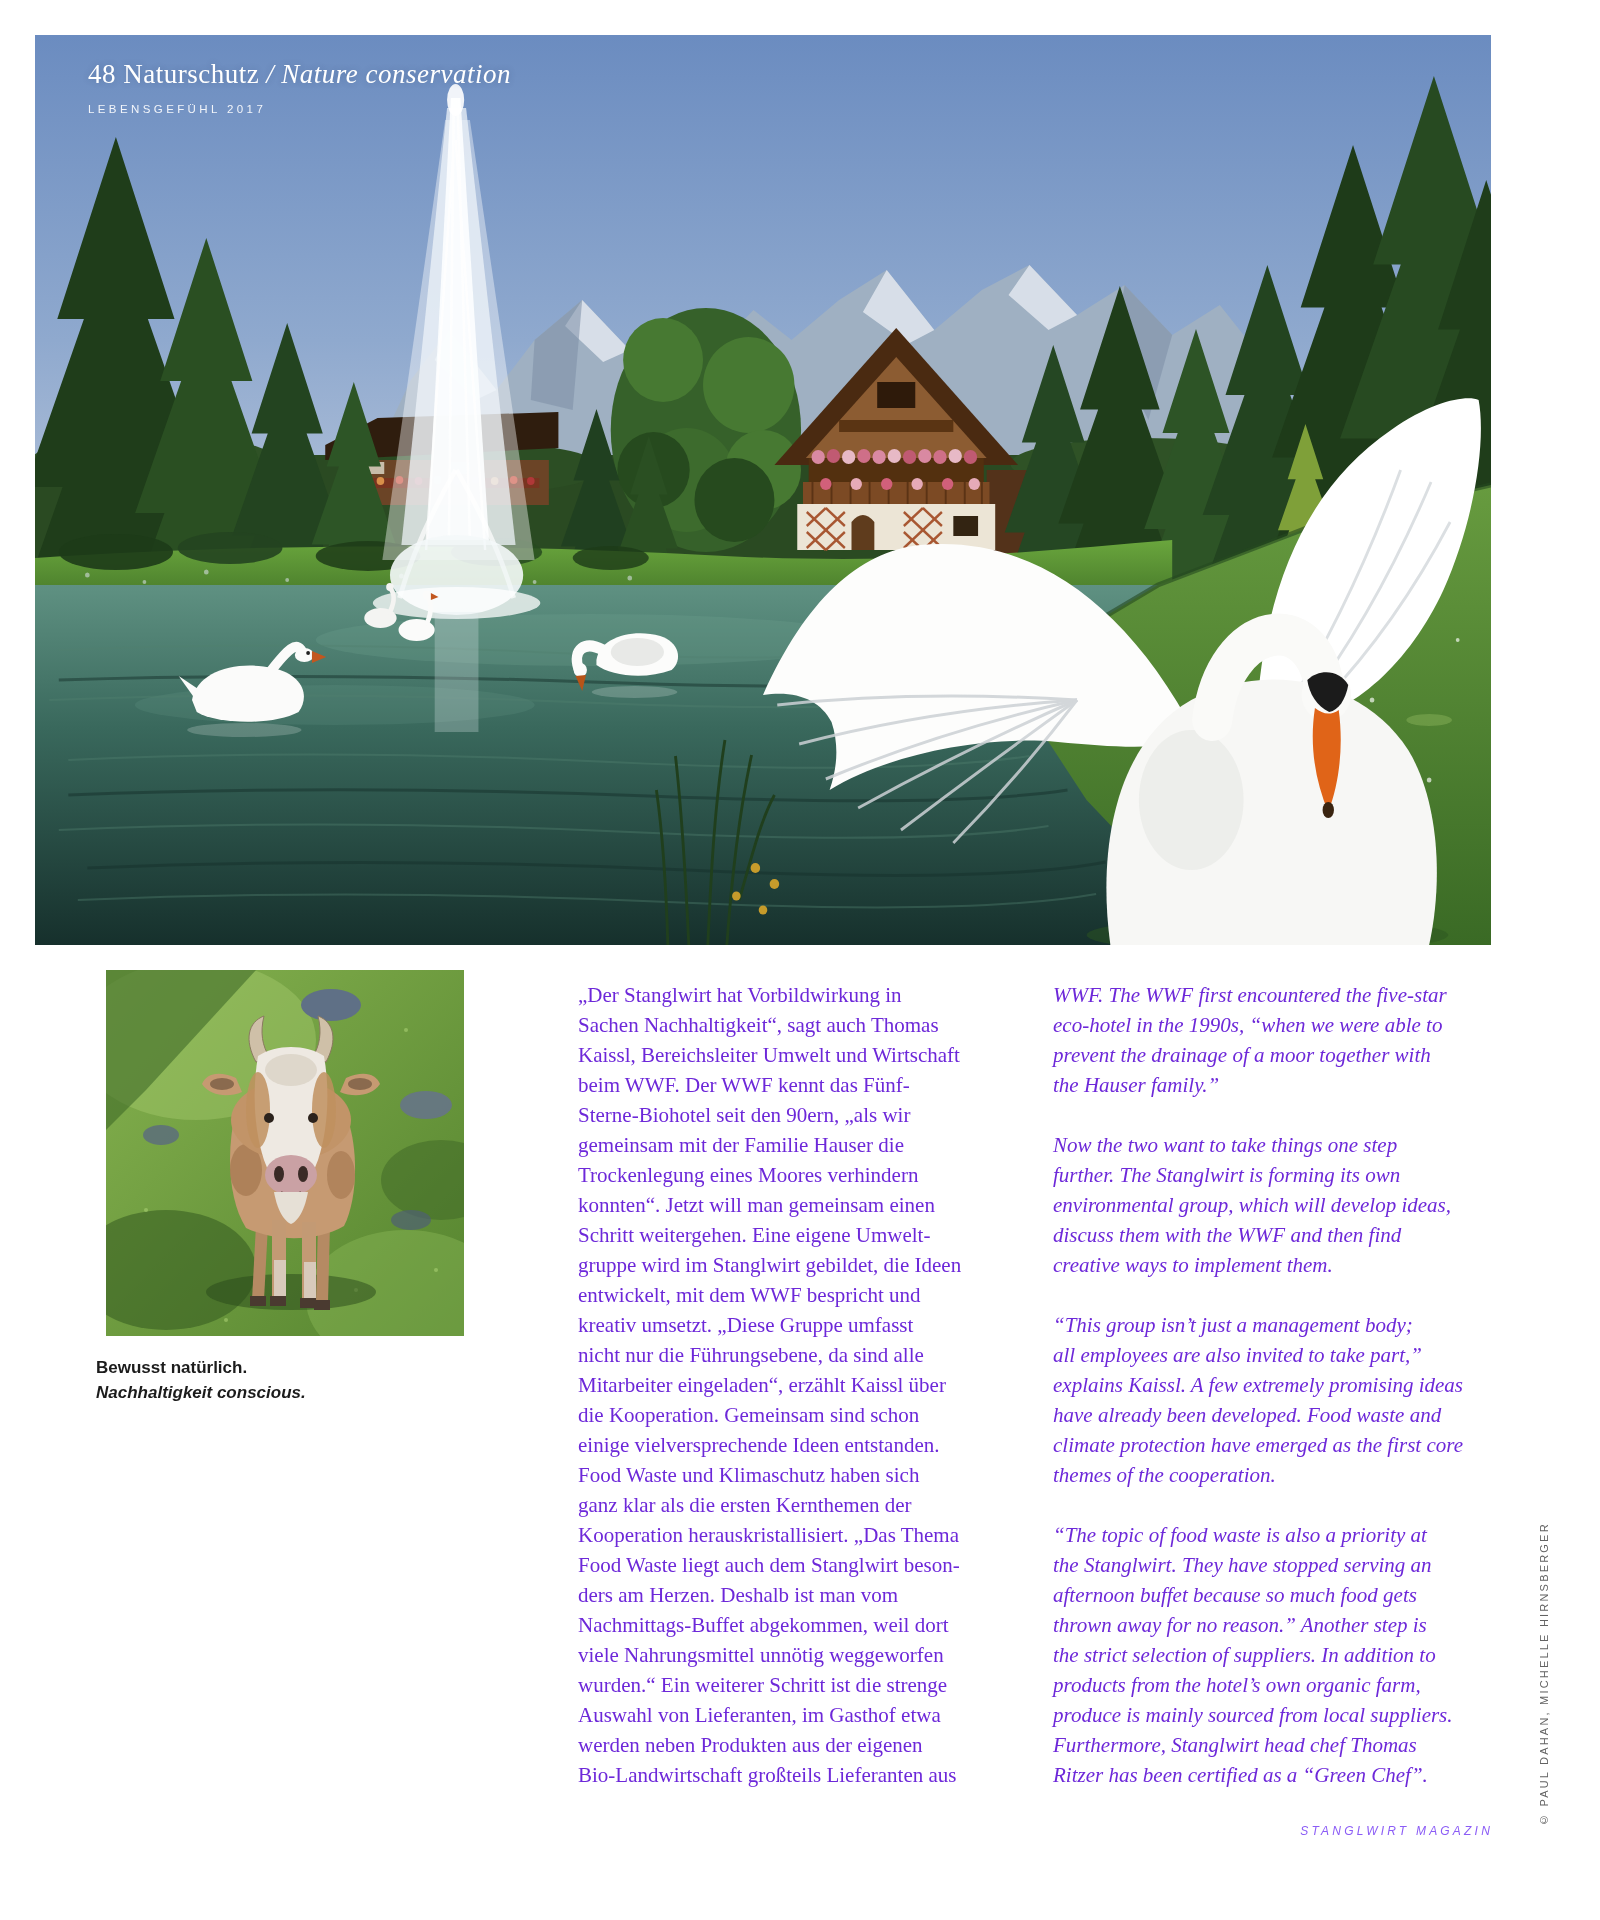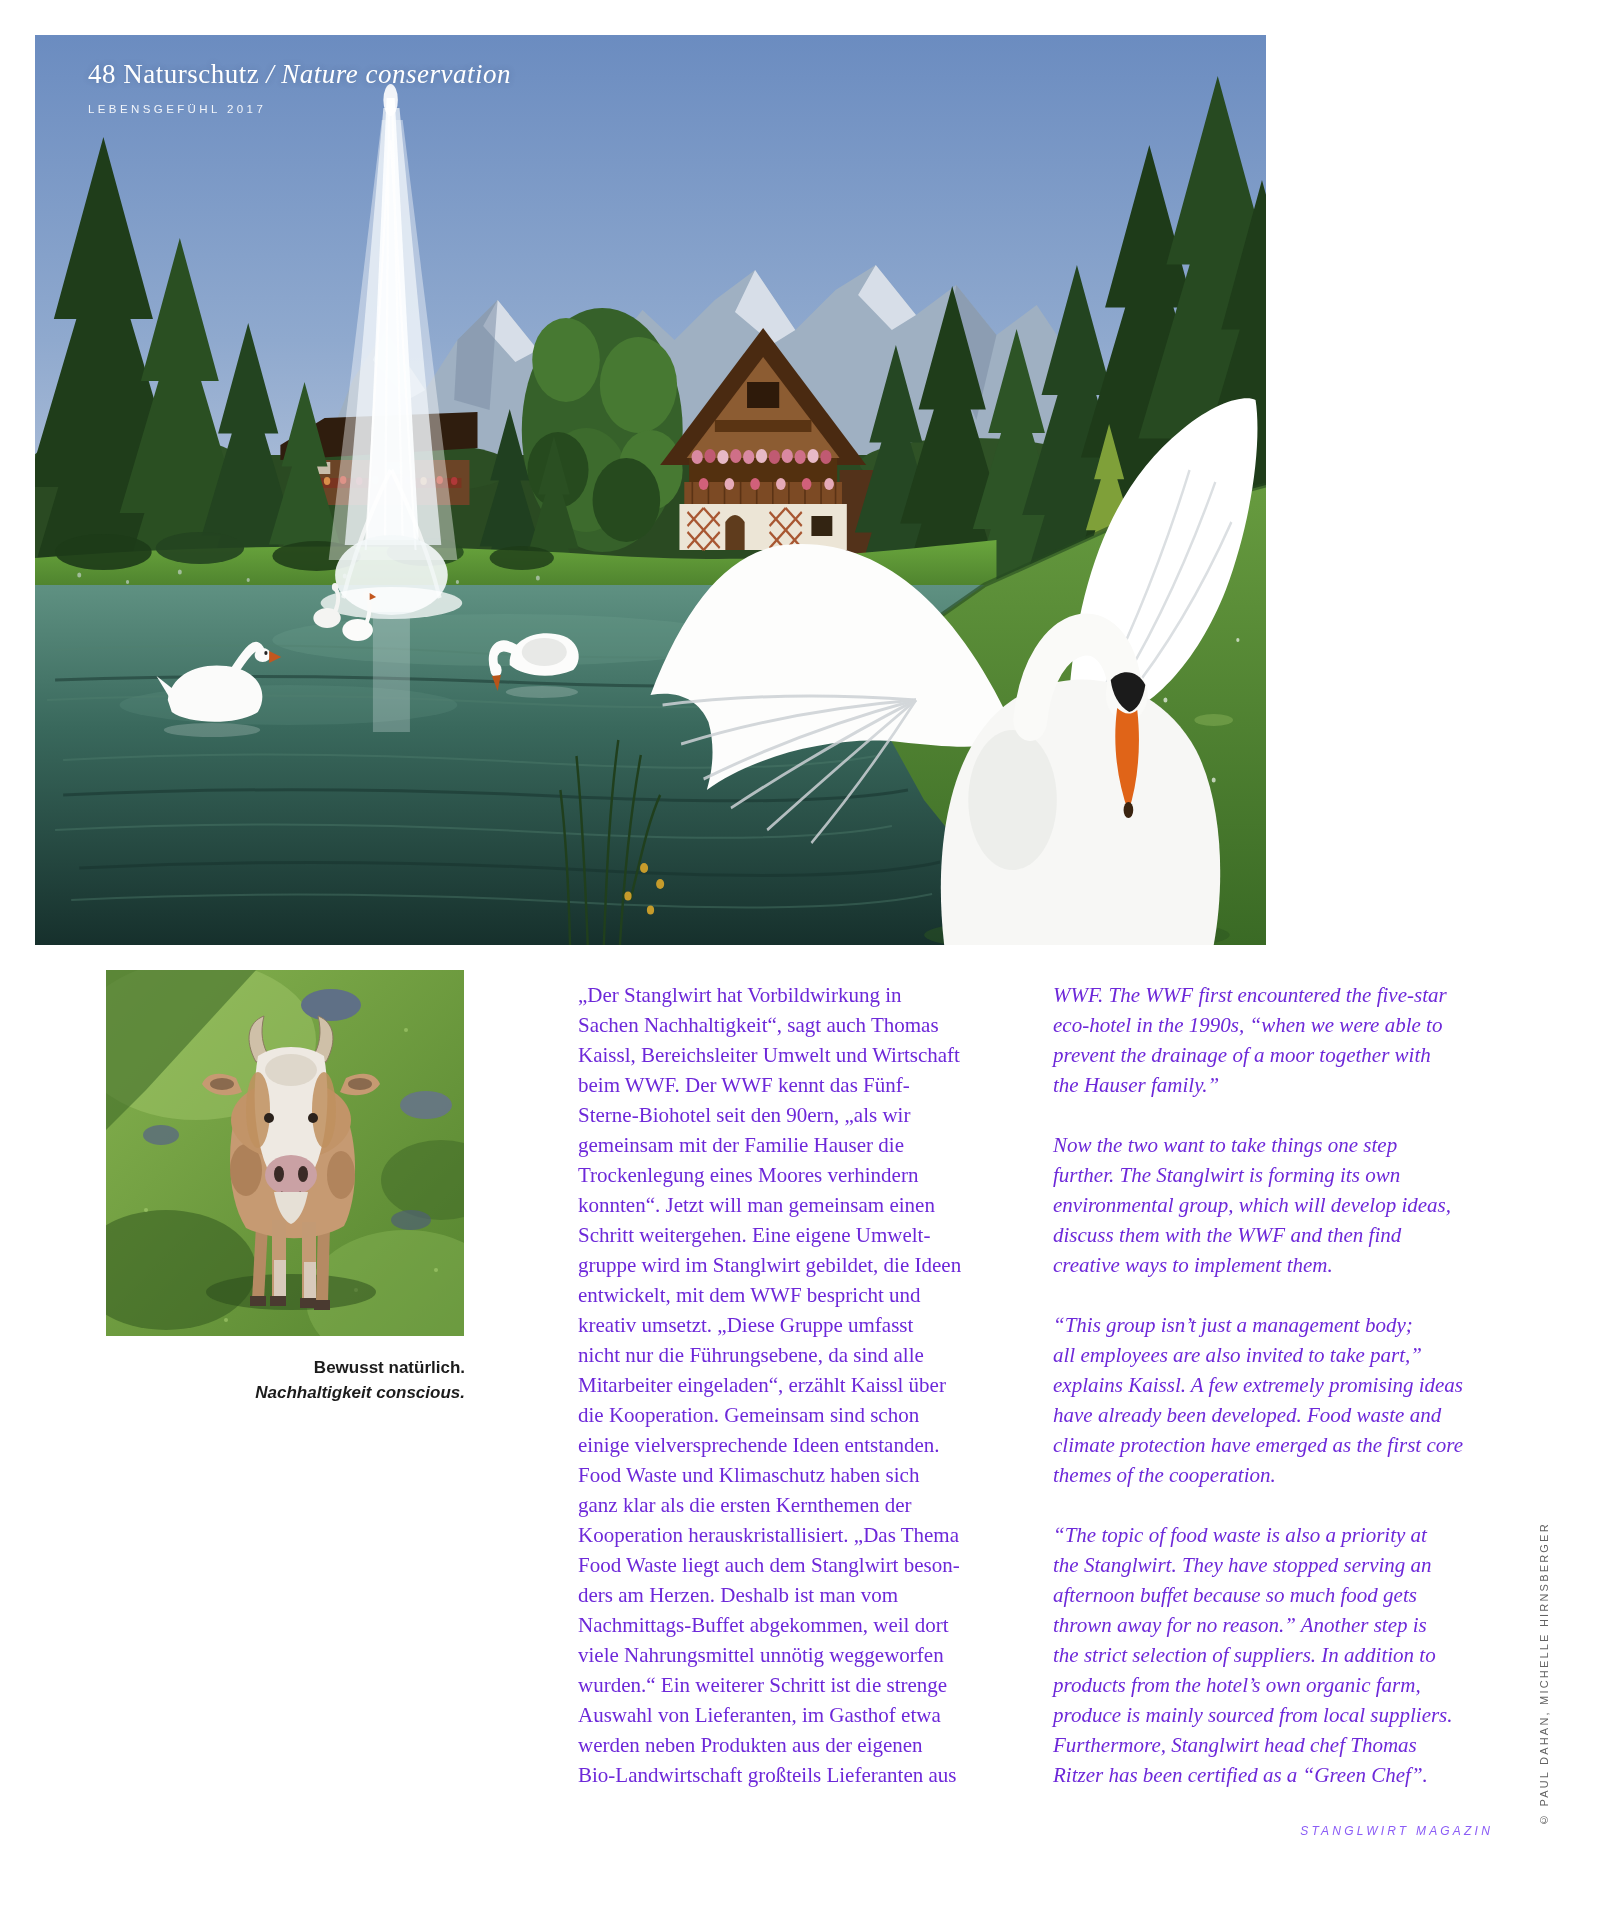--- a/index.html
+++ b/index.html
@@ -1,30 +1,30 @@
 <!DOCTYPE html>
 <html><head>
 <meta charset="utf-8">
 <style>
   html,body{margin:0;padding:0;}
   body{
     width:1600px;height:1920px;background:#ffffff;position:relative;
     font-family:"Liberation Serif", serif;color:#1b1b1b;overflow:hidden;
   }
-  .hero{position:absolute;left:35px;top:35px;width:1231px;height:910px;overflow:hidden;}
+  .hero{position:absolute;left:35px;top:35px;width:1456px;height:910px;overflow:hidden;}
   .hero svg{display:block;width:100%;height:100%;}
   .hero-header{position:absolute;left:53px;top:24px;color:#ffffff;}
   .hero-title{font-size:27px;letter-spacing:.5px;text-shadow:0 0 6px rgba(40,60,100,.25);}
   .hero-title .sep{margin:0 7px;font-style:italic;}
   .hero-title .it{font-style:italic;}
   .hero-kicker{margin-top:13px;font-family:"Liberation Sans", sans-serif;font-size:11.5px;
     letter-spacing:3.4px;color:#f2f5fa;}
   .cow{position:absolute;left:106px;top:970px;width:358px;height:366px;}
   .cow svg{display:block;width:100%;height:100%;}
-  .caption{position:absolute;left:96px;top:1356px;width:369px;text-align:right;
+  .caption{position:absolute;left:96px;top:1356px;width:369px;text-align:left;
     font-family:"Liberation Sans", sans-serif;font-size:17px;line-height:24.5px;color:#1c1c1c;}
   .caption .b{font-weight:bold;}
   .caption .bi{font-weight:bold;font-style:italic;}
   .caption .i{font-style:italic;}
   .caption div{white-space:pre-line;}
   .col{position:absolute;top:980px;width:520px;font-size:21px;line-height:30px;
     white-space:pre-line;color:#6d28d9;}
   .col-de{left:578px;}
   .col-en{left:1053px;font-style:italic;font-size:21px;}
   .credit{position:absolute;left:1538px;top:1506px;height:320px;

